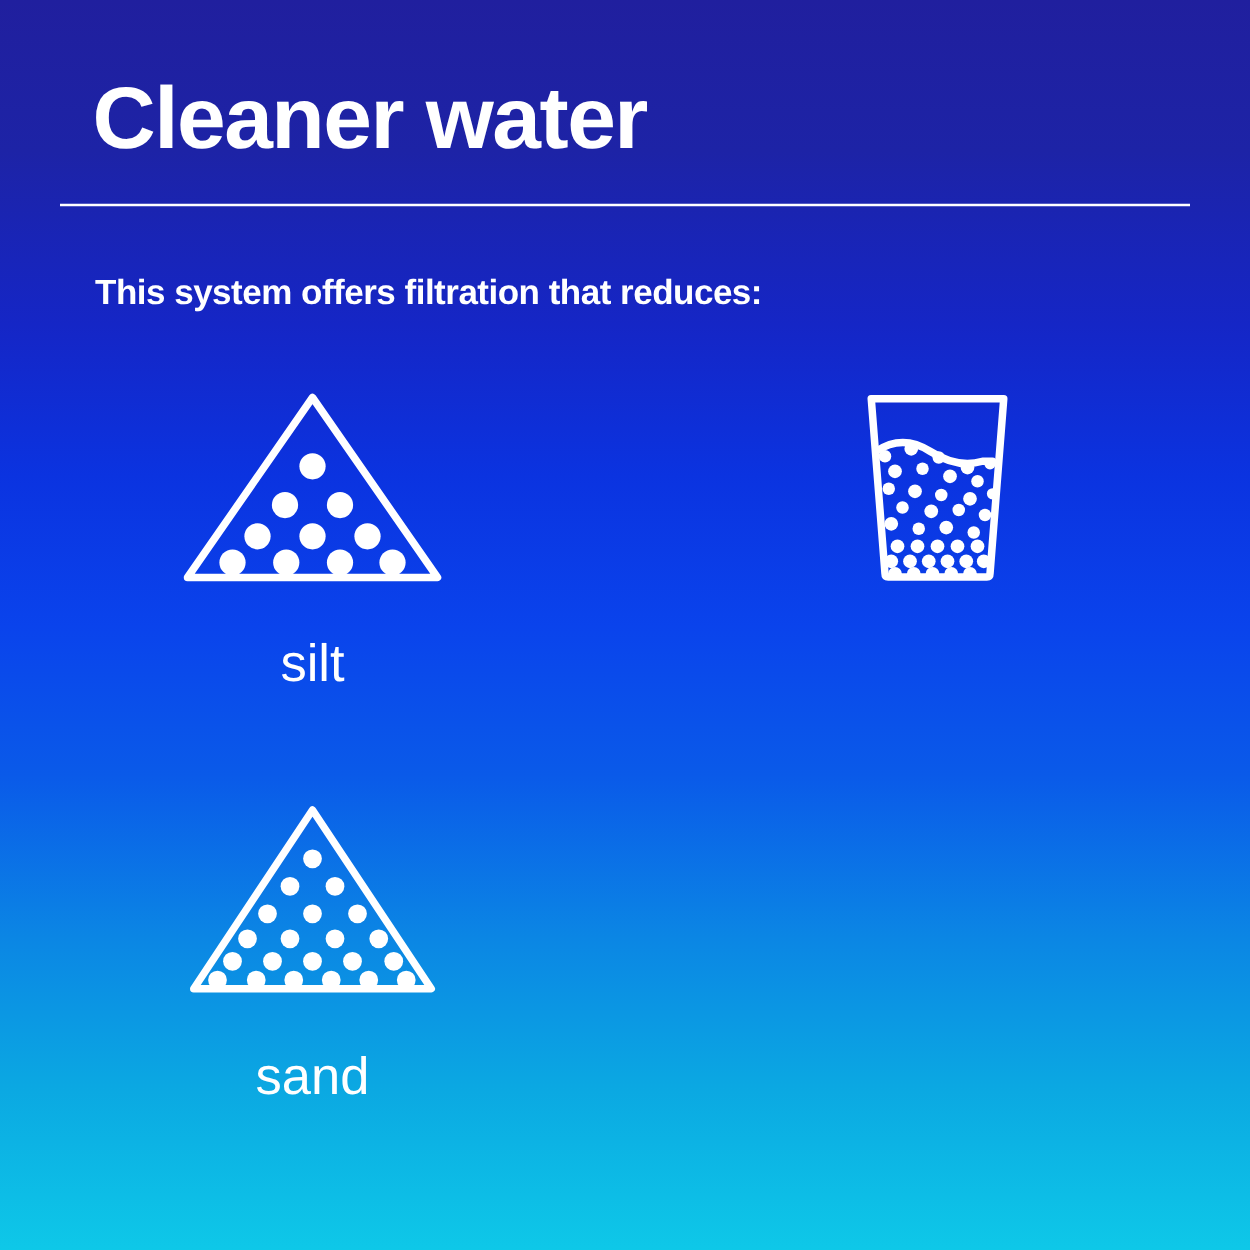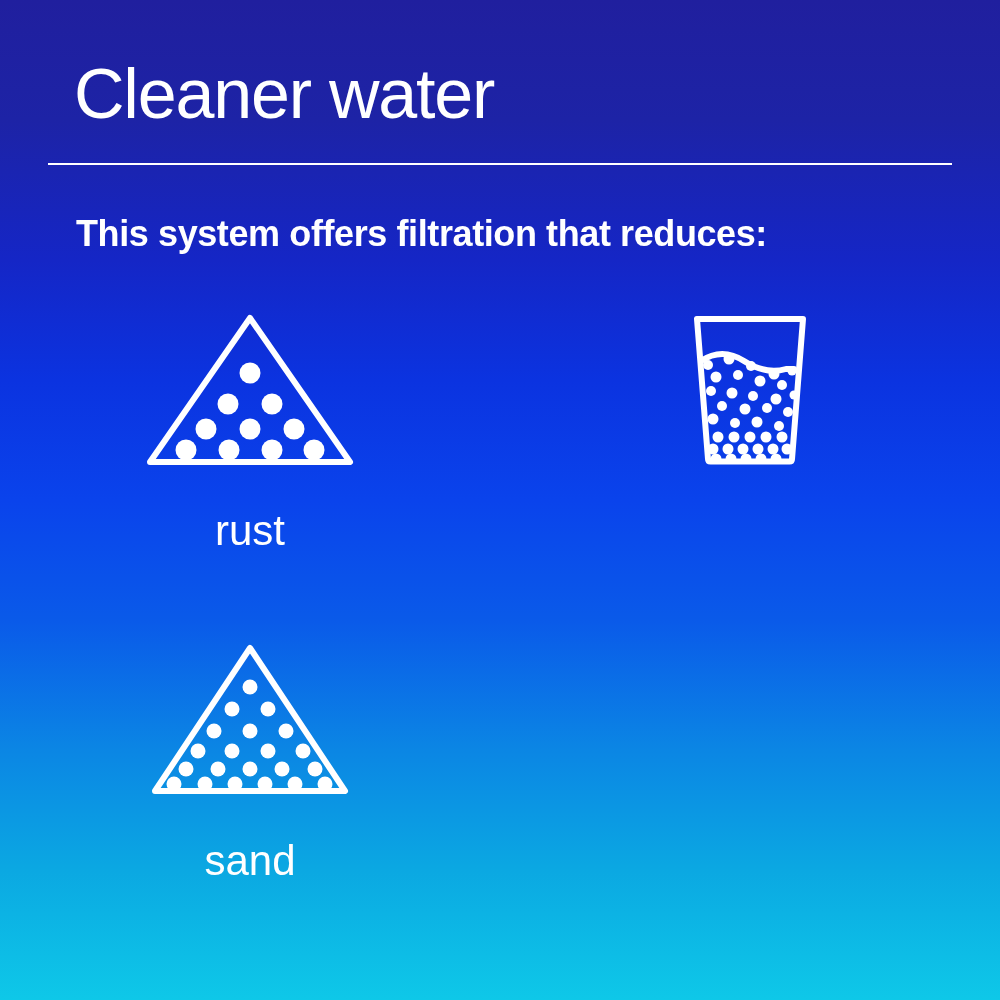--- a/index.html
+++ b/index.html
@@ -31,41 +31,41 @@
         #0ec8e8 100%);
     color: #ffffff;
   }
 
   .title {
     position: absolute;
     left: 74px;
     top: 52px;
     font-size: 70px;
     line-height: 84px;
-    font-weight: normal;
+    font-weight: bold;
     letter-spacing: -1.2px;
     color: #ffffff;
     white-space: nowrap;
     text-align: right;
   }
 
   .divider {
     position: absolute;
     left: 48px;
     top: 163px;
     width: 904px;
     height: 2px;
     background: #ffffff;
   }
 
   .subtitle {
     position: absolute;
     left: 76px;
     top: 210px;
-    font-size: 36px;
+    font-size: 28px;
     line-height: 48px;
     font-weight: bold;
     letter-spacing: -0.4px;
     color: #ffffff;
     white-space: nowrap;
   }
 
   .grid {
     position: absolute;
     left: 0;
@@ -127,21 +127,21 @@
             <circle cx="64" cy="119" r="10.5"></circle>
             <circle cx="108" cy="119" r="10.5"></circle>
             <circle cx="152" cy="119" r="10.5"></circle>
             <circle cx="44" cy="140" r="10.5"></circle>
             <circle cx="87" cy="140" r="10.5"></circle>
             <circle cx="130" cy="140" r="10.5"></circle>
             <circle cx="172" cy="140" r="10.5"></circle>
           </g>
         </svg>
       </div>
-      <div class="cell-label">rust</div>
+      <div class="cell-label">silt</div>
     </div>
 
     <div class="cell">
       <div class="icon-wrap">
         <svg width="136" height="162" viewBox="0 0 136 162">
           <defs>
             <clipPath id="glassClip">
               <path d="M15,10 L121,10 L110,150 Q110,152 108,152 L28,152 Q26,152 26,150 Z"></path>
             </clipPath>
           </defs>

